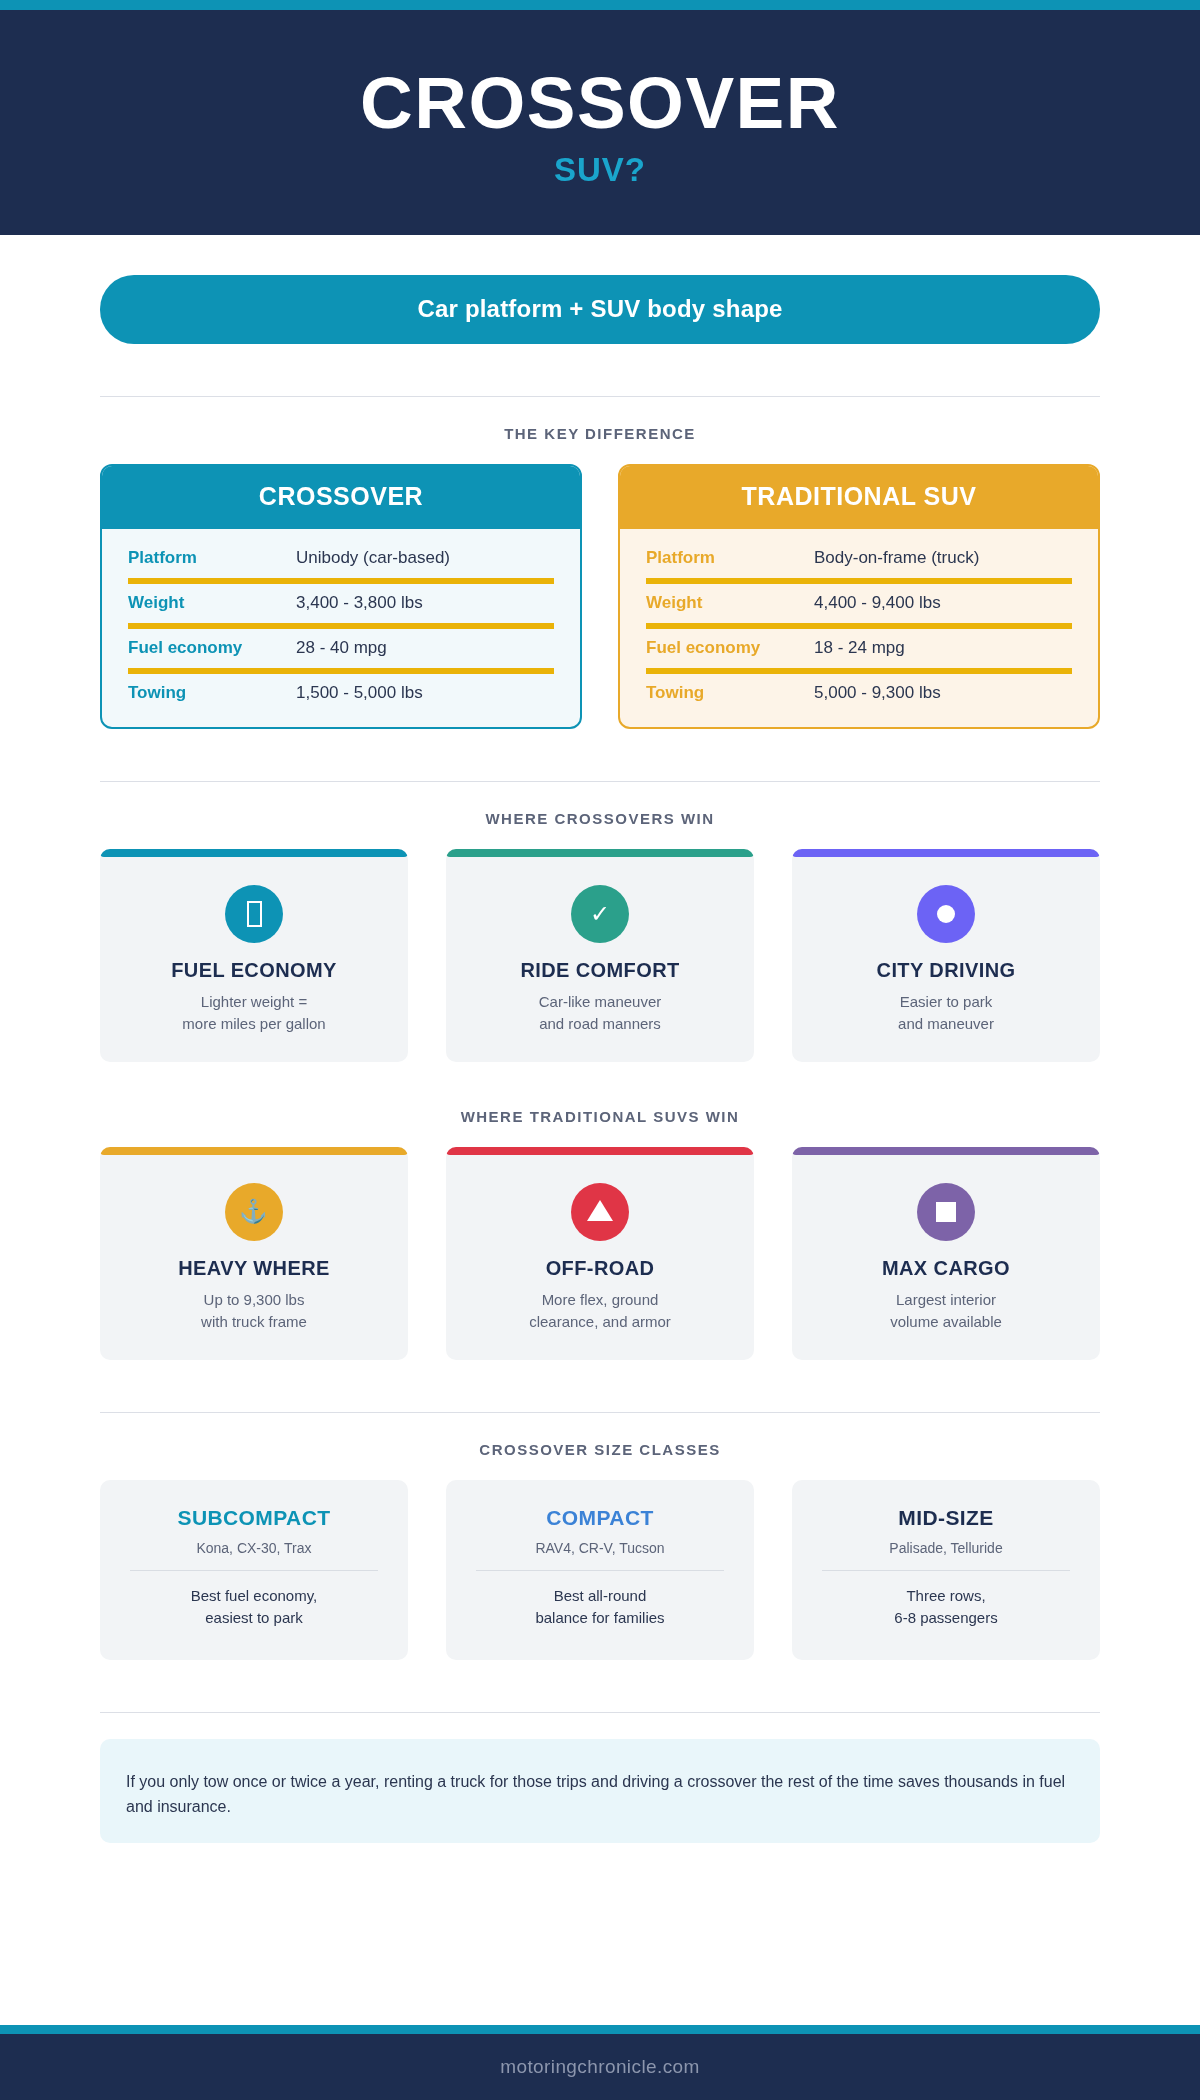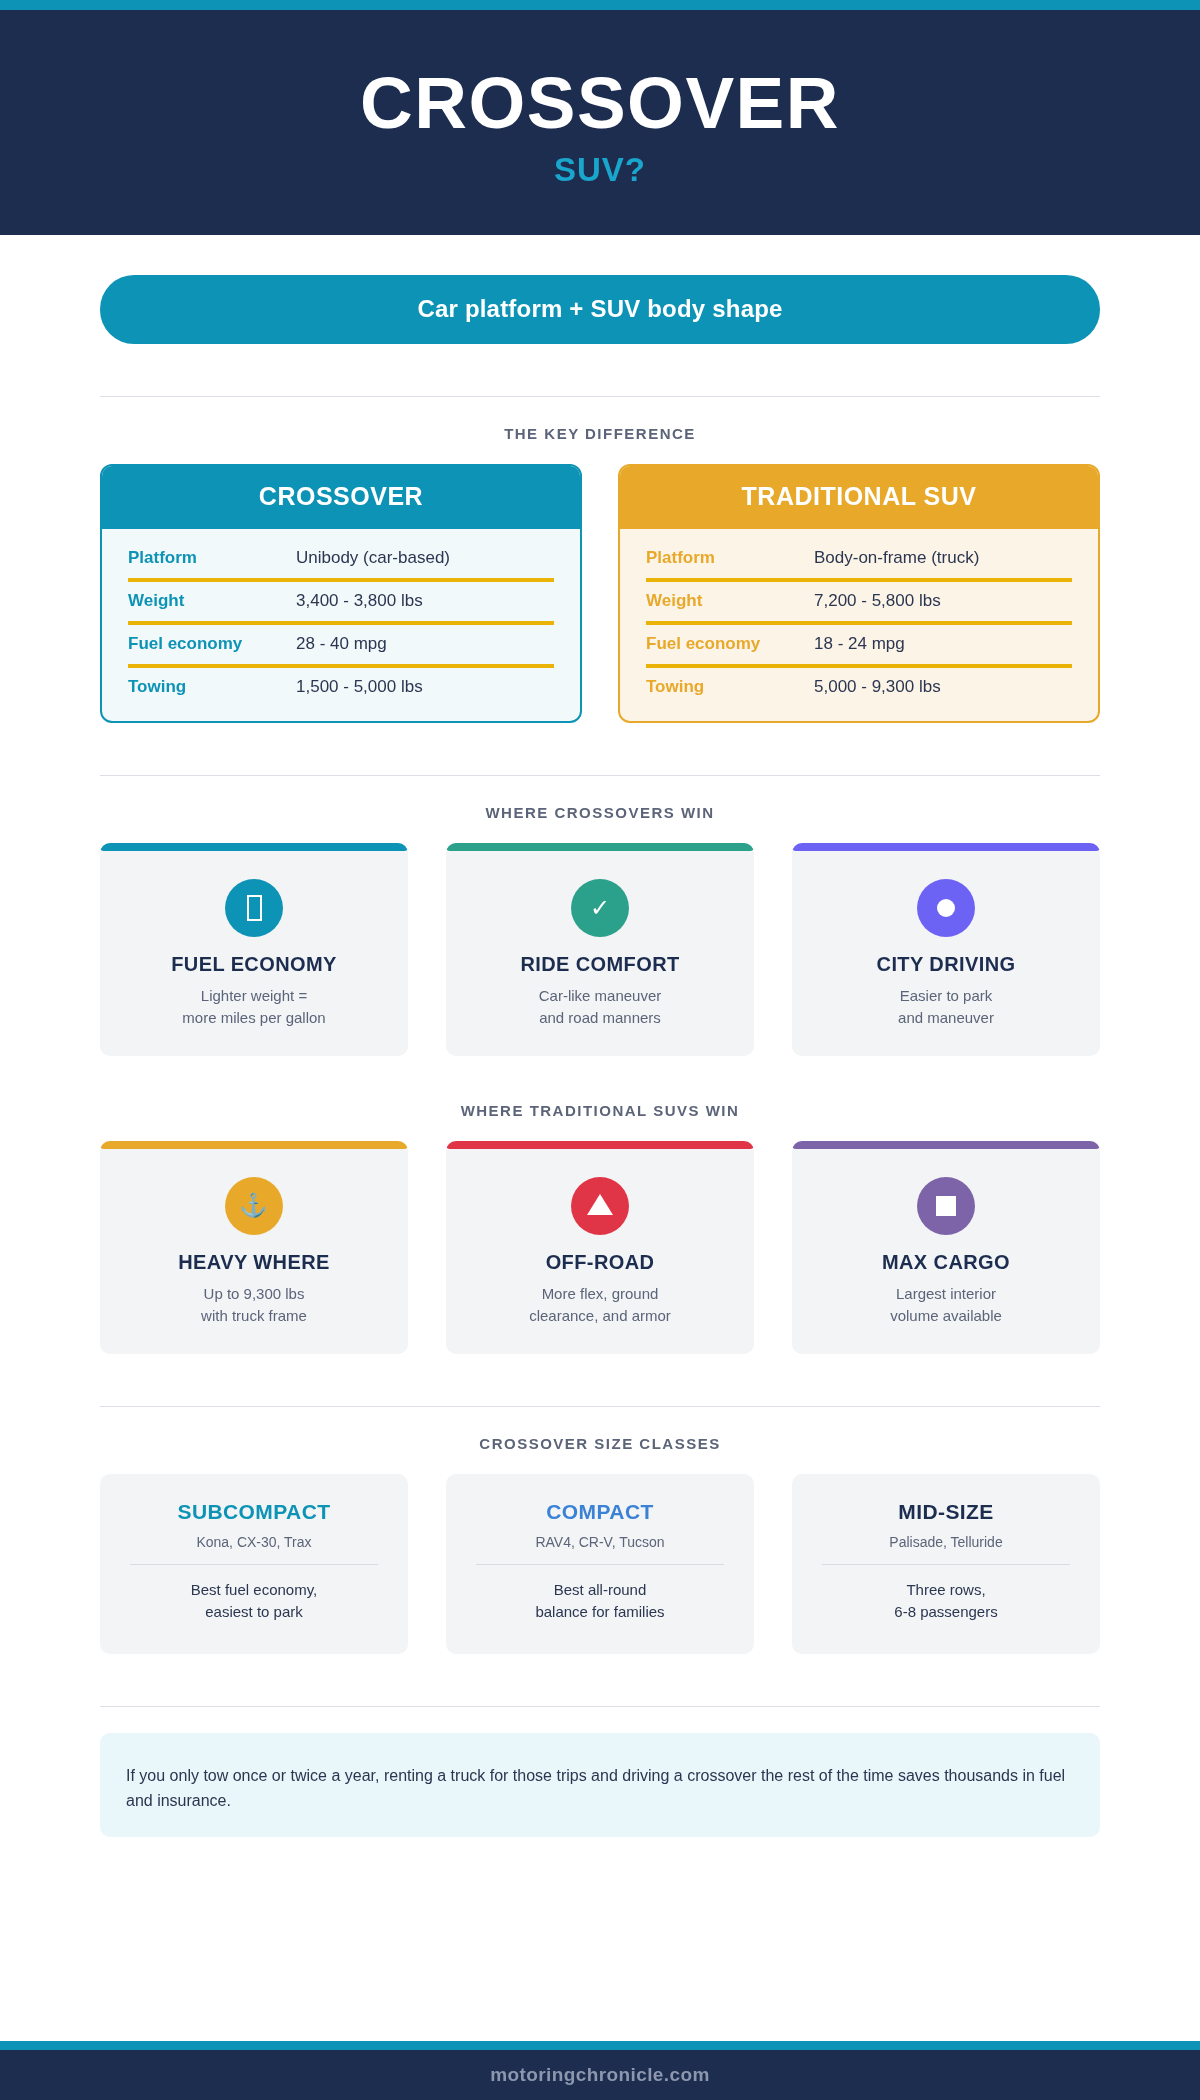--- a/index.html
+++ b/index.html
@@ -65,21 +65,21 @@
   .compare-head {
     text-align:center; color:#fff; font-size:25px; font-weight:bold;
     padding:16px 0 18px; letter-spacing:.5px;
   }
   .compare-card.crossover .compare-head { background:#0d93b5; }
   .compare-card.suv .compare-head { background:#e8a92a; }
   .spec-body { padding:10px 26px 14px; }
   .spec-row {
     display:flex; align-items:baseline;
     padding:9px 0 10px;
-    border-bottom:4px solid #eab308;
+    border-bottom:6px solid #eab308;
     font-size:17px;
   }
   .spec-row:last-child { border-bottom:none; }
   .spec-key { width:168px; font-weight:bold; flex:none; }
   .compare-card.crossover .spec-key { color:#0d93b5; }
   .compare-card.suv .spec-key { color:#e8a92a; }
   .spec-val { color:#2b3650; }
 
   
   .benefit-row { display:flex; gap:38px; margin-top:22px; }
@@ -140,23 +140,23 @@
     color:#0d93b5; text-transform:uppercase;
   }
   .protip-text {
     font-size:16px; color:#2b3650; line-height:1.55; margin-top:9px;
   }
 
   
   .footer-wrap { position:absolute; left:0; right:0; bottom:0; }
   .footer-accent { height:9px; background:#0d93b5; }
   .footer {
-    background:#1d2d50; height:50px;
+    background:#1d2d50; height:66px;
     display:flex; align-items:center; justify-content:center;
-    color:#8c96ad; font-size:19px; font-weight:bold; letter-spacing:.4px;
+    color:#8c96ad; font-size:19px; font-weight:normal; letter-spacing:.4px;
   }
 </style>
 </head>
 <body>
 
 <div class="top-accent"></div>
 
 <div class="header">
   <div class="headline">CROSSOVER</div>
   <div class="subhead">SUV?</div>
@@ -195,21 +195,21 @@
 
     <div class="compare-card suv">
       <div class="compare-head">TRADITIONAL SUV</div>
       <div class="spec-body">
         <div class="spec-row">
           <span class="spec-key">Platform</span>
           <span class="spec-val">Body-on-frame (truck)</span>
         </div>
         <div class="spec-row">
           <span class="spec-key">Weight</span>
-          <span class="spec-val">7,200 - 5,800 lbs</span>
+          <span class="spec-val">4,400 - 9,400 lbs</span>
         </div>
         <div class="spec-row">
           <span class="spec-key">Fuel economy</span>
           <span class="spec-val">18 - 24 mpg</span>
         </div>
         <div class="spec-row">
           <span class="spec-key">Towing</span>
           <span class="spec-val">5,000 - 9,300 lbs</span>
         </div>
       </div>

